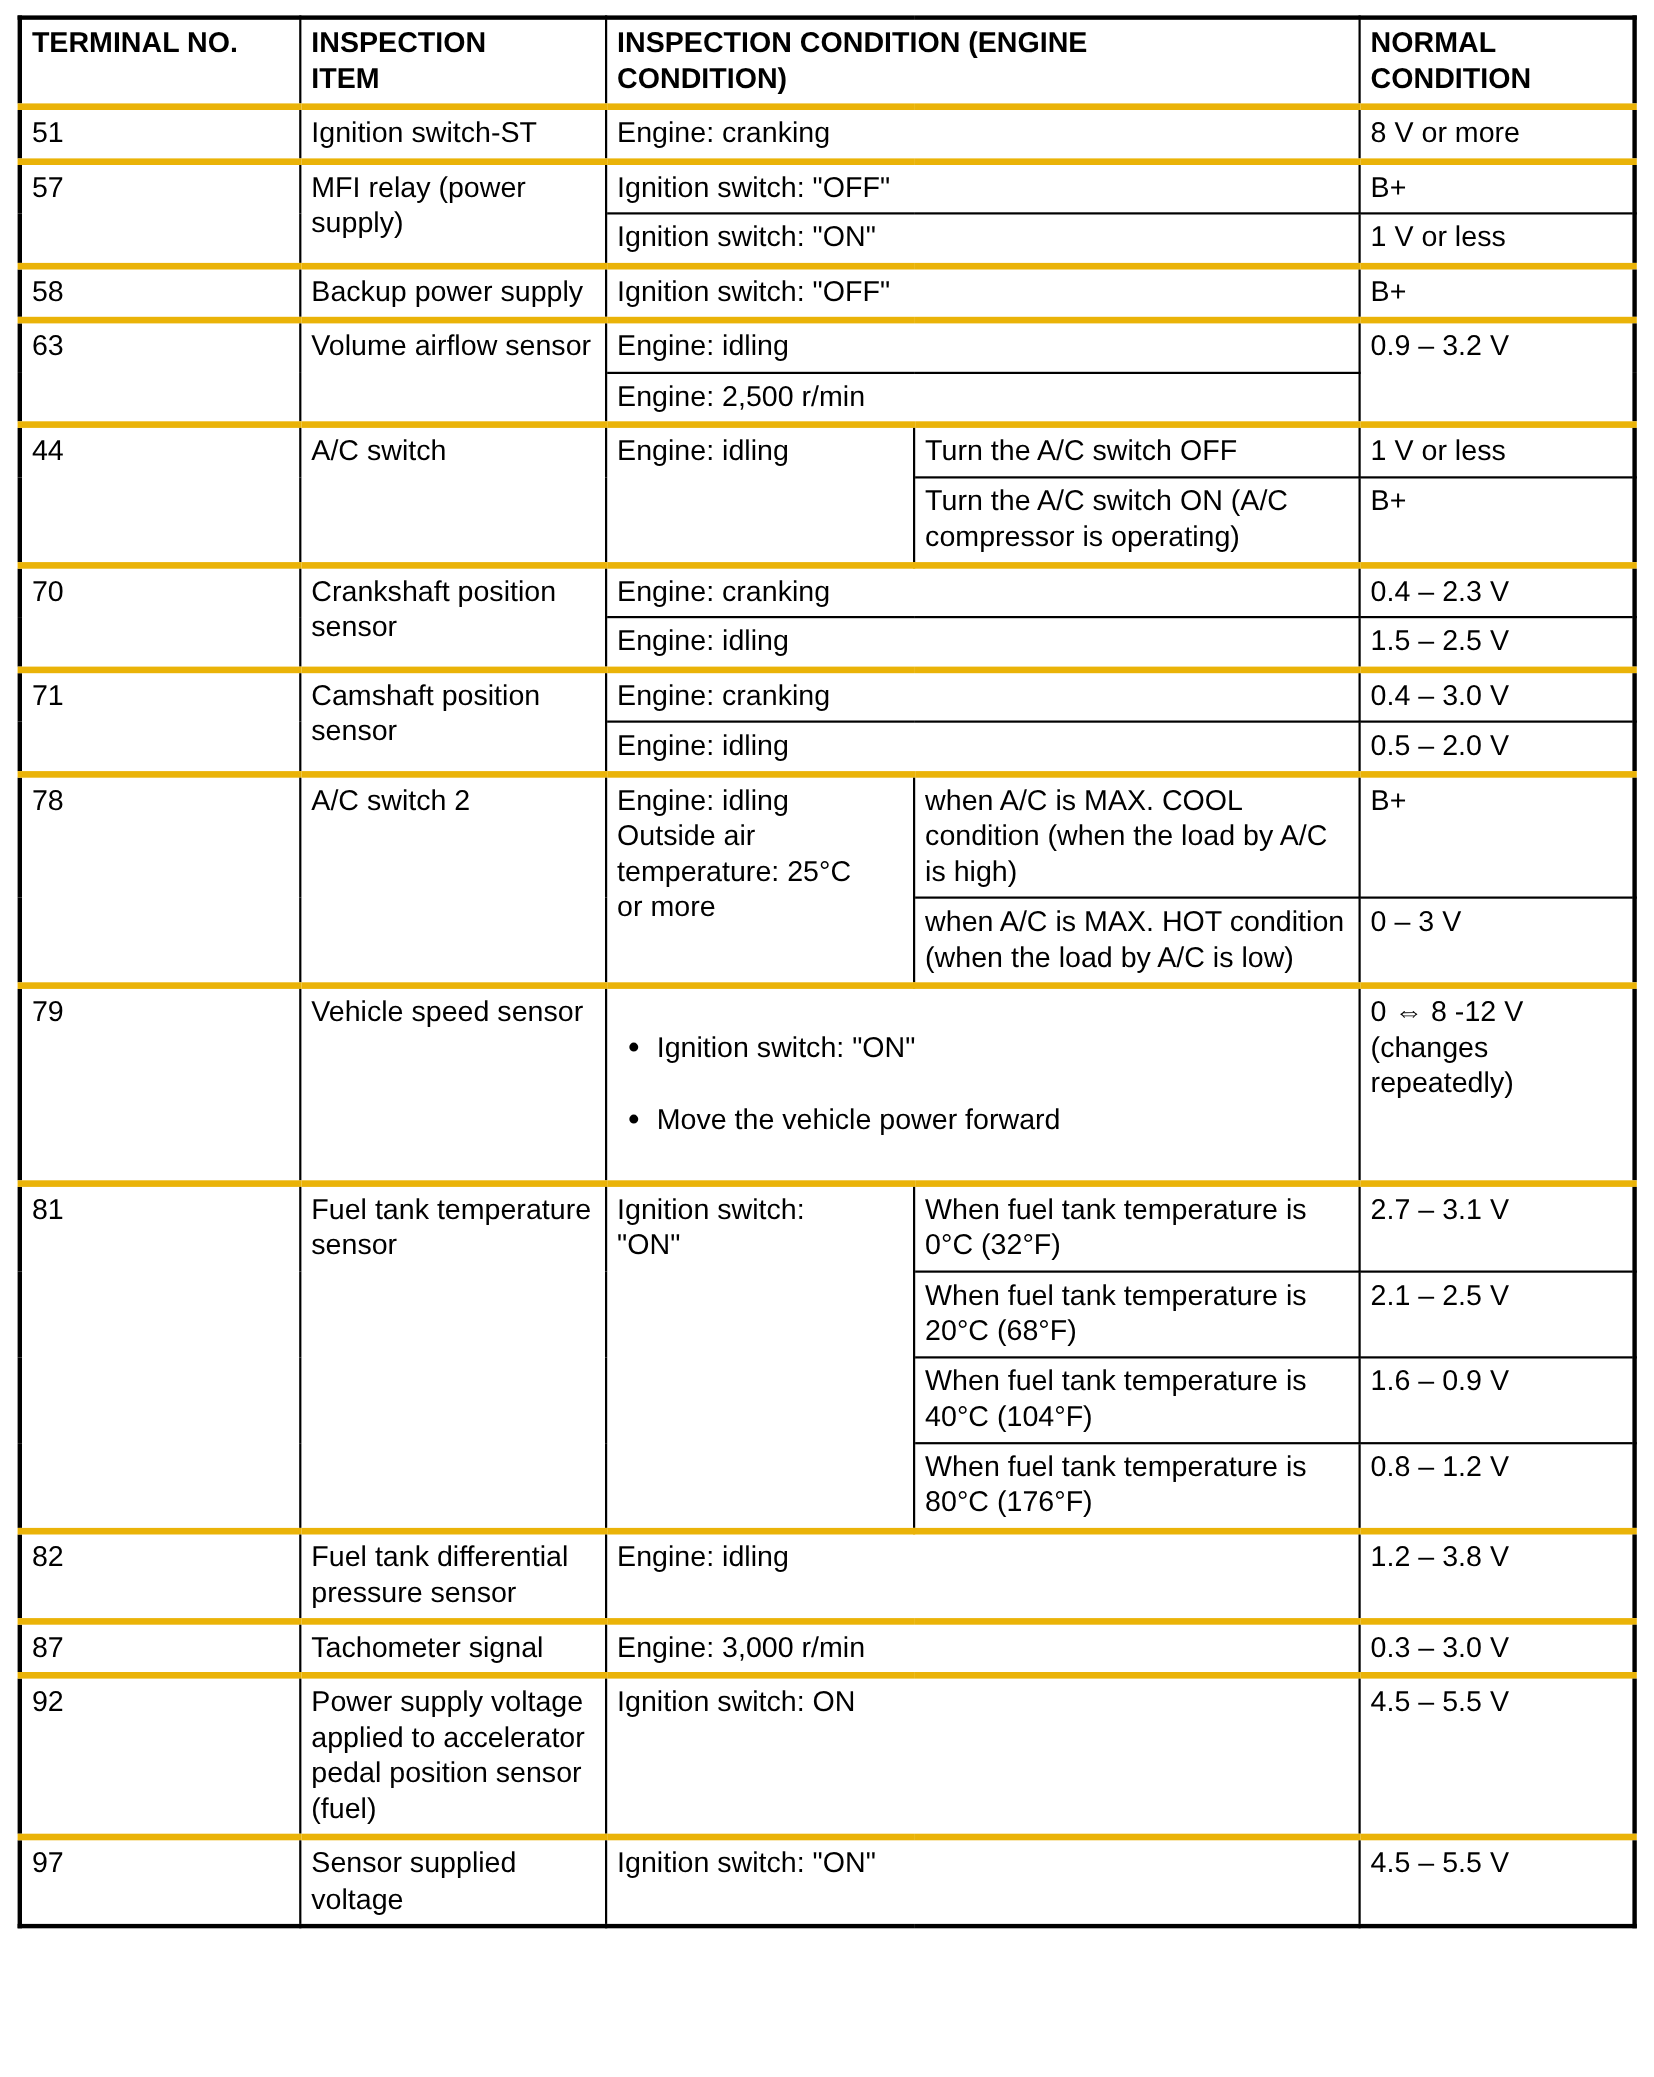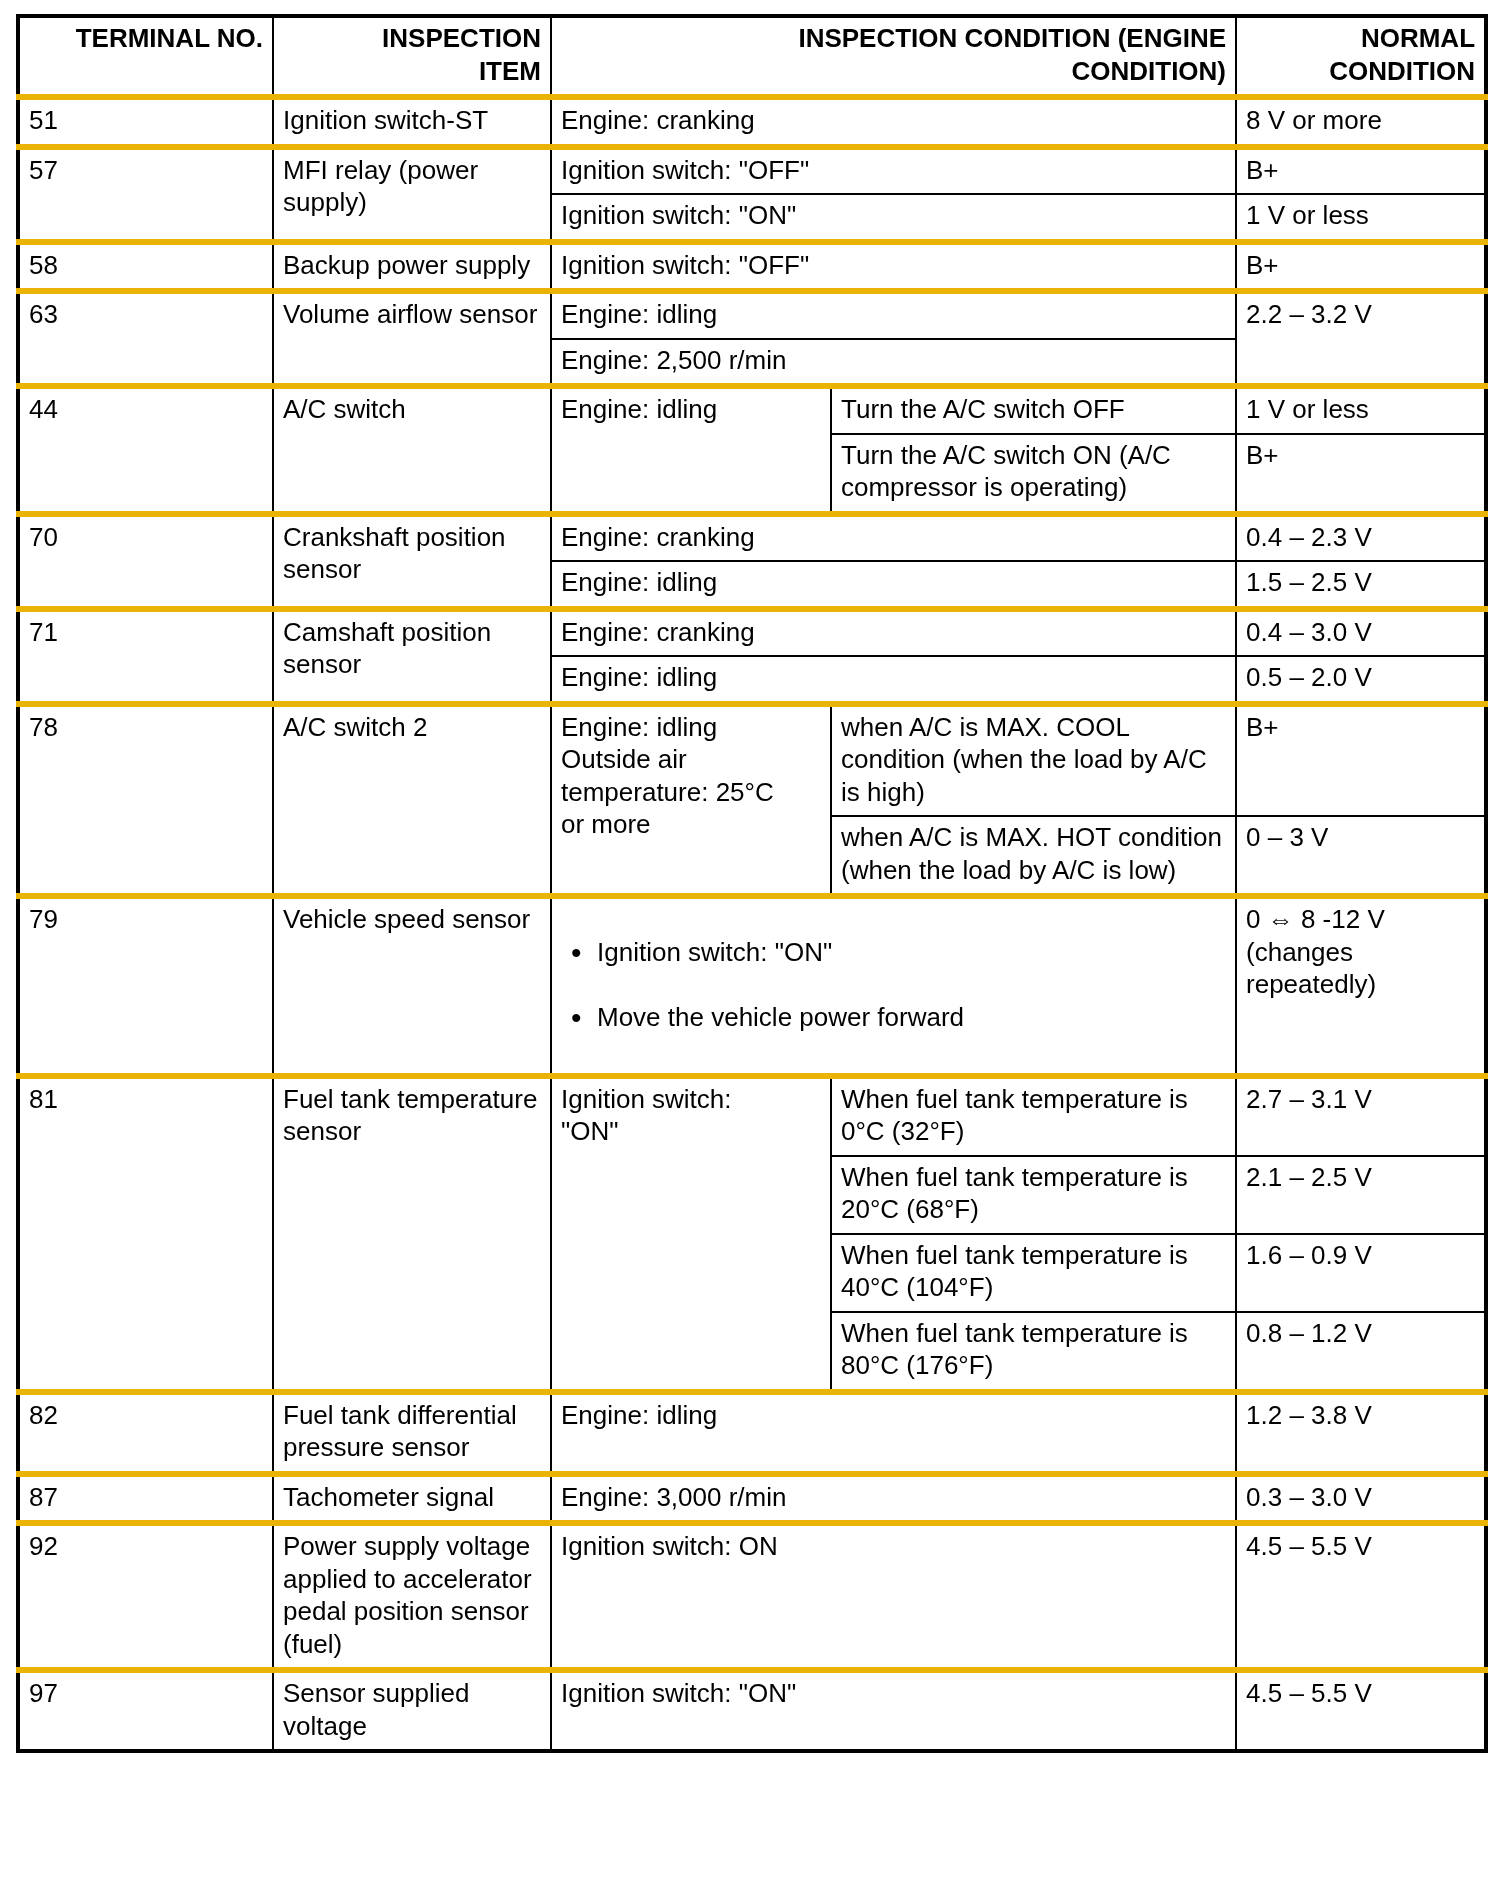--- a/index.html
+++ b/index.html
@@ -27,21 +27,20 @@
     text-align: left;
     padding: 4px 9px 7px 9px;
     font-size: 26px;
     line-height: 1.25;
     white-space: pre-line;
     overflow-wrap: break-word;
   }
   thead th {
     font-weight: bold;
     border-bottom: 4px solid #fca5a5;
-    text-align: right;
   }
   tr.group > td { border-top: 6px solid #eab308; }
   .bullet {
     position: relative;
     padding-left: 36px;
     white-space: pre-line;
   }
   .bullet::before {
     content: "\2022";
     position: absolute;
@@ -95,21 +94,21 @@
       <td>58</td>
       <td>Backup power supply</td>
       <td colspan="2">Ignition switch: "OFF"</td>
       <td>B+</td>
     </tr>
 
     <tr class="group">
       <td rowspan="2">63</td>
       <td rowspan="2">Volume airflow sensor</td>
       <td colspan="2">Engine: idling</td>
-      <td rowspan="2">2.2 – 3.2 V</td>
+      <td rowspan="2">0.9 – 3.2 V</td>
     </tr>
     <tr>
       <td colspan="2">Engine: 2,500 r/min</td>
     </tr>
 
     <tr class="group">
       <td rowspan="2">44</td>
       <td rowspan="2">A/C switch</td>
       <td rowspan="2">Engine: idling</td>
       <td>Turn the A/C switch OFF</td>

